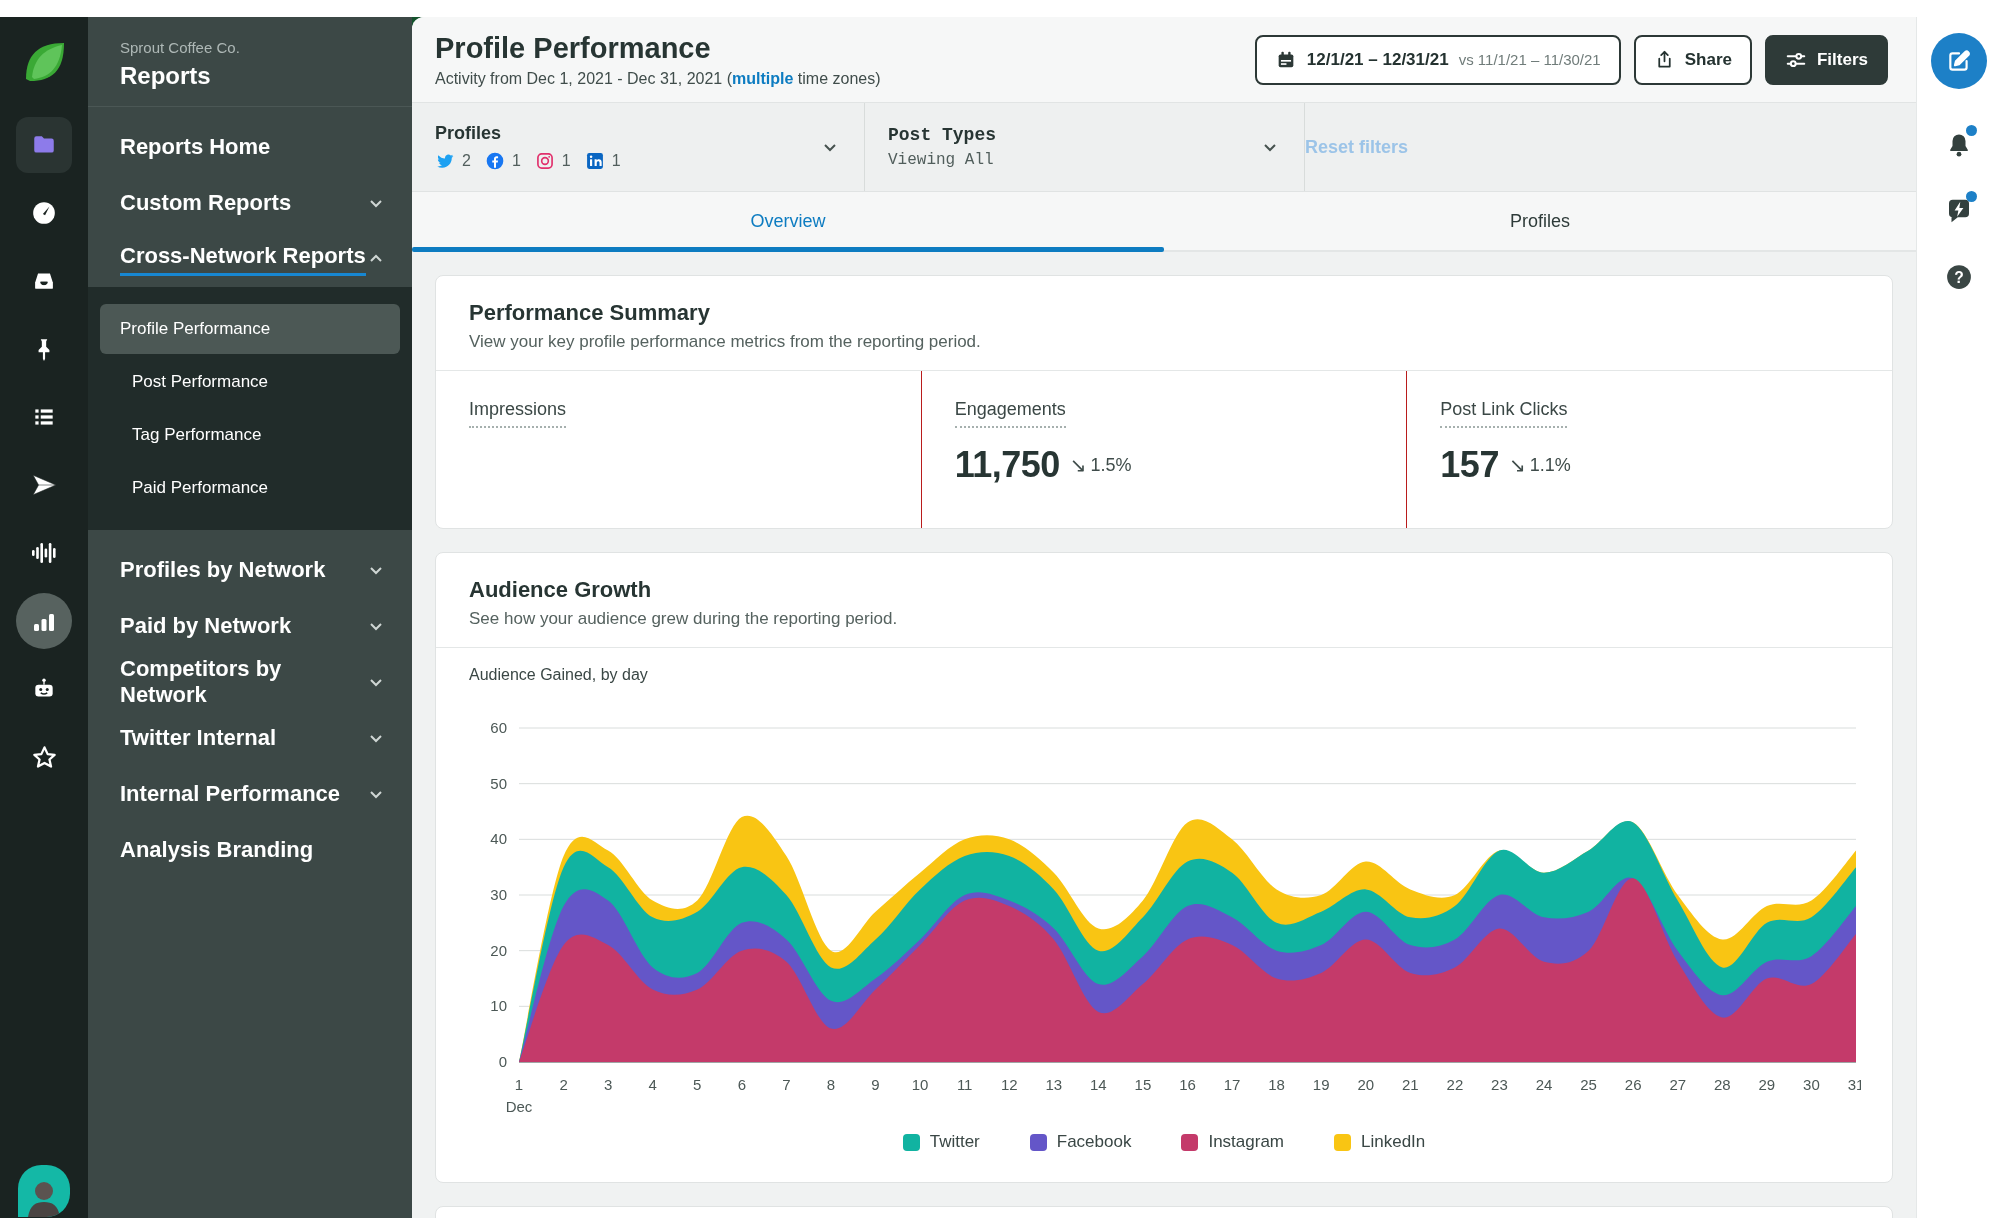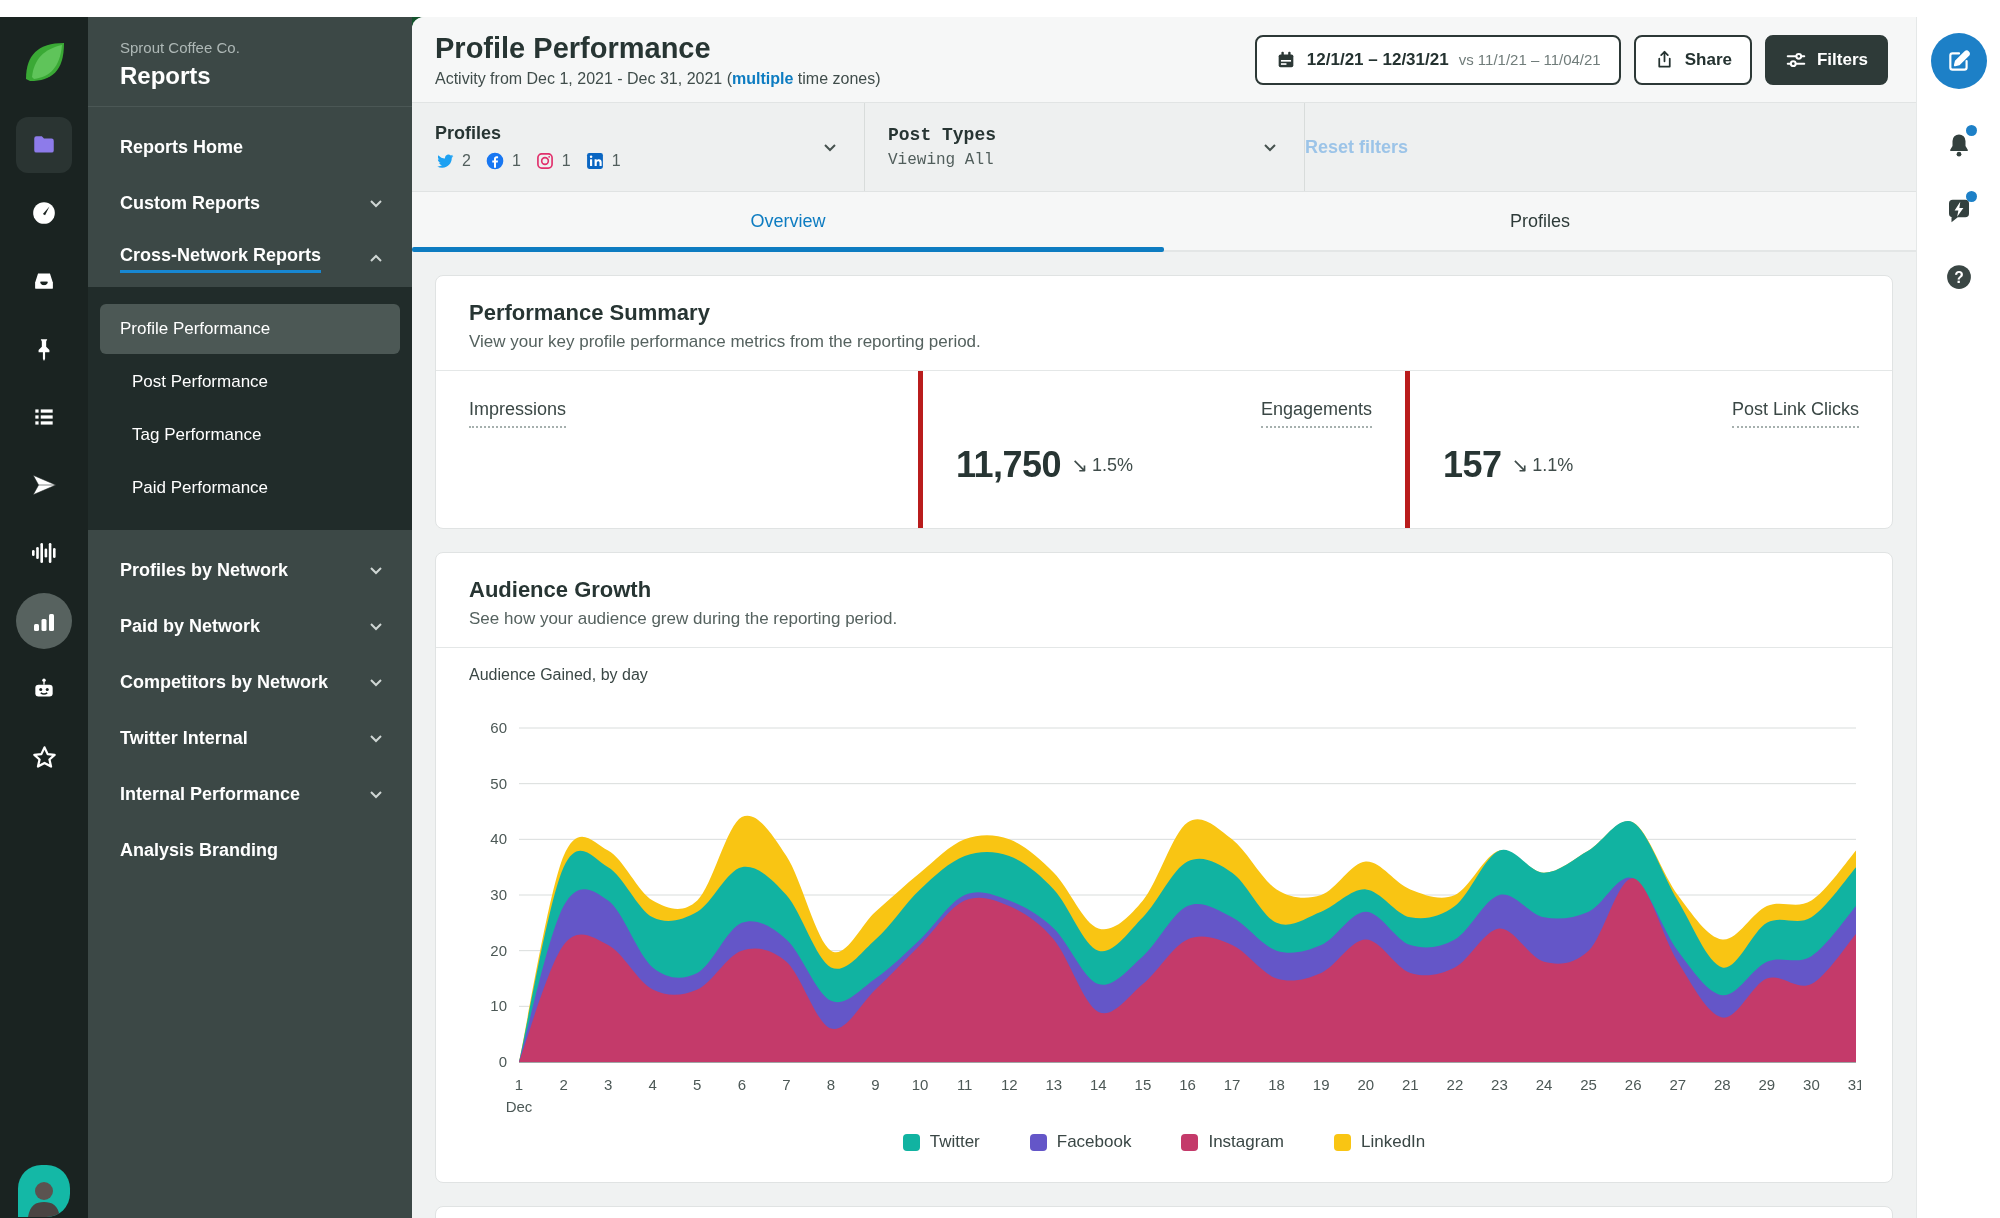--- a/index.html
+++ b/index.html
@@ -18,21 +18,21 @@
   .rail-spacer { flex:1; }
   .rail-avatar { width:52px; height:52px; background:#14b8a6; border-radius:45% 45% 45% 0;
                  display:flex; align-items:flex-end; justify-content:center; overflow:hidden; cursor:pointer; }
 
   
   .sidebar { width:324px; background:#3c4846; color:#fff; flex-shrink:0; display:flex; flex-direction:column; }
   .side-head { padding:22px 0 16px 32px; border-bottom:1px solid #4b5755; }
   .side-org { font-size:15px; color:#aeb8b6; }
   .side-title { font-size:24px; font-weight:700; margin-top:6px; }
   .side-item { height:56px; display:flex; align-items:center; justify-content:space-between;
-               padding:0 26px 0 32px; font-size:18px; font-weight:600; cursor:pointer; }
+               padding:0 26px 0 32px; font-size:22px; font-weight:600; cursor:pointer; }
   .side-nav { padding-top:12px; }
   .side-sub { background:#212c2a; padding:14px 0; }
   .side-sub .sub-item { height:50px; display:flex; align-items:center; padding-left:32px;
                         font-size:17px; font-weight:400; margin:3px 12px; border-radius:6px; cursor:pointer; }
   .side-sub .sub-item.selected { background:#4c5855; padding-left:20px; }
   .underline-blue { border-bottom:3px solid #1787d2; padding-bottom:4px; }
   .chev { width:20px; height:20px; flex-shrink:0; }
 
   
   .main { flex:1; background:#f0f2f2; border-top-left-radius:12px; overflow:hidden;
@@ -74,21 +74,21 @@
 
   
   .content { flex:1; padding:23px; overflow:hidden; }
   .card { background:#fff; border:1px solid #e0e3e3; border-radius:8px; margin-bottom:23px; }
   .card-head { padding:24px 33px 18px; border-bottom:1px solid #e4e7e7; }
   .card-title { font-size:22px; font-weight:700; color:#273533; }
   .card-sub { font-size:17px; color:#55625f; margin-top:6px; }
 
   .metrics-row { display:flex; }
   .metric { flex:1; padding:28px 33px 42px; }
-  .metric + .metric { border-left:5px solid #b91c1c;text-align:right; }
+  .metric + .metric { border-left:1px solid #b91c1c; }
   .m-label { display:inline-block; font-size:18px; color:#3a4745; padding-bottom:6px;
              border-bottom:2px dotted #a6b0ae; cursor:pointer; }
   .m-valrow { margin-top:16px; display:flex; align-items:center; gap:10px; }
   .m-value { font-size:36px; font-weight:700; color:#273533; letter-spacing:-0.5px; }
   .m-delta { display:flex; align-items:center; gap:4px; font-size:18px; }
   .m-delta .arrow { font-size:20px; line-height:1; }
   .m-delta.up { color:#00a38f; }
   .m-delta.up .arrow::before { content:"\2197"; }
   .m-delta.down { color:#3f4c4a; }
   .m-delta.down .arrow::before { content:"\2198"; }
@@ -294,21 +294,21 @@
       <div class="ph-actions">
         <div class="btn">
           <svg width="22" height="22" viewBox="0 0 24 24">
               <rect x="4" y="6" width="16" height="14" rx="2" fill="#2c3836"></rect>
               <rect x="7" y="3" width="2.6" height="5" rx="1" fill="#2c3836"></rect>
               <rect x="14.4" y="3" width="2.6" height="5" rx="1" fill="#2c3836"></rect>
               <rect x="6.5" y="12" width="11" height="1.8" fill="#fff"></rect>
               <rect x="6.5" y="15.5" width="6" height="1.8" fill="#fff"></rect>
             </svg>
           <span class="b-range">12/1/21 – 12/31/21</span>
-          <span class="b-cmp">vs 11/1/21 – 11/04/21</span>
+          <span class="b-cmp">vs 11/1/21 – 11/30/21</span>
         </div>
         <div class="btn">
           <svg width="21" height="21" viewBox="0 0 24 24" fill="none" stroke="#243230" stroke-width="2" stroke-linecap="round" stroke-linejoin="round">
               <path d="M6 11 v9 h12 v-9"></path>
               <path d="M12 14 V3.5"></path>
               <path d="M8.2 7 L12 3.2 L15.8 7"></path>
             </svg>
           <span class="btn-share">Share</span>
         </div>
         <div class="btn btn-filters">

